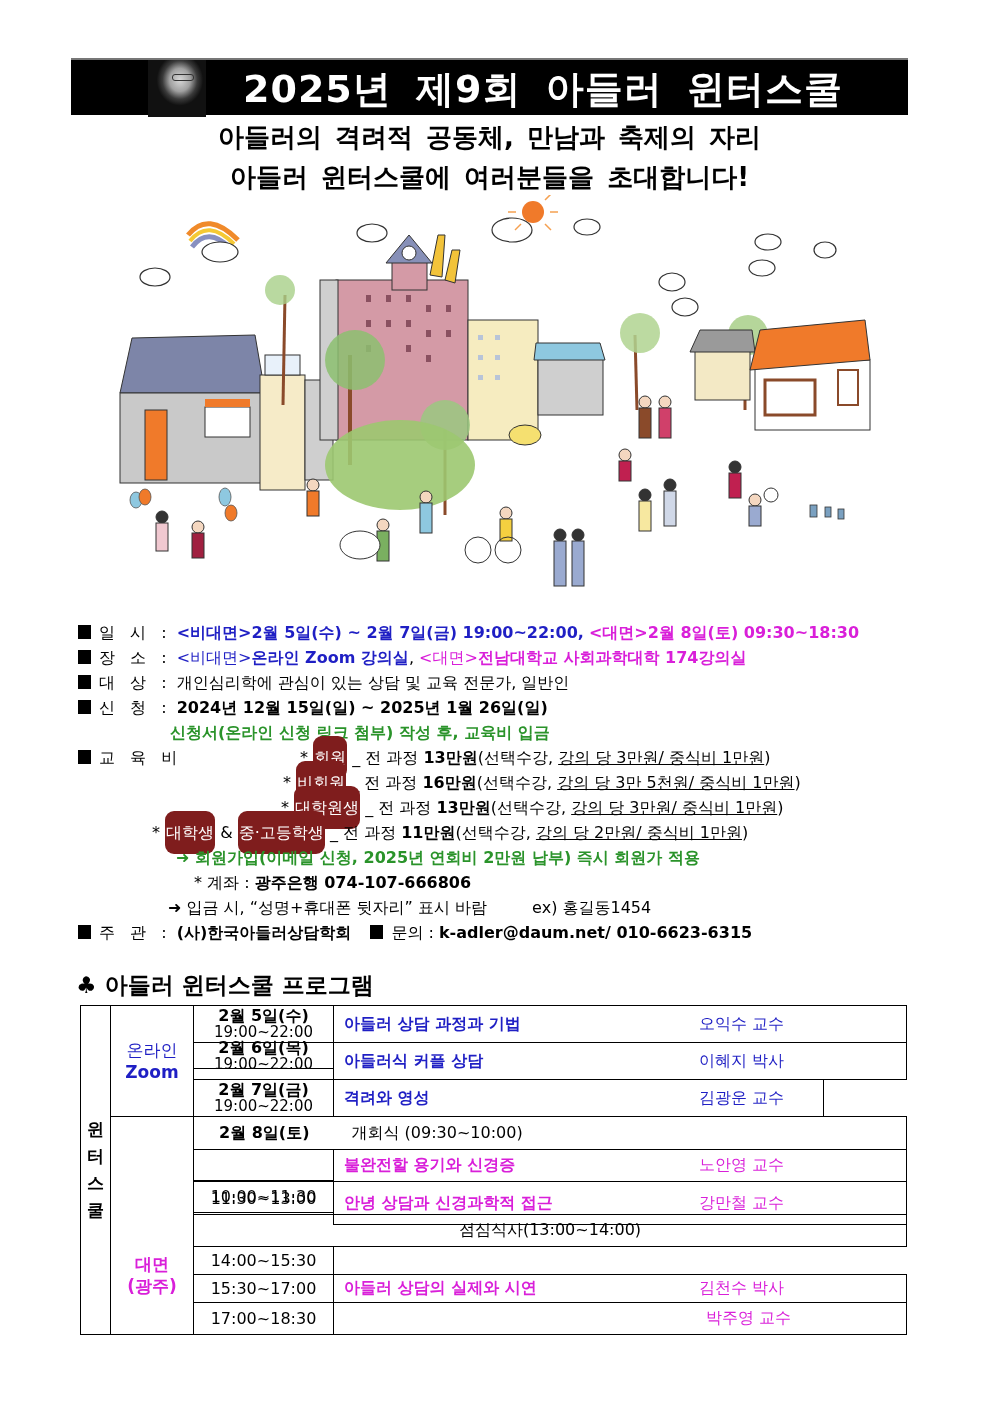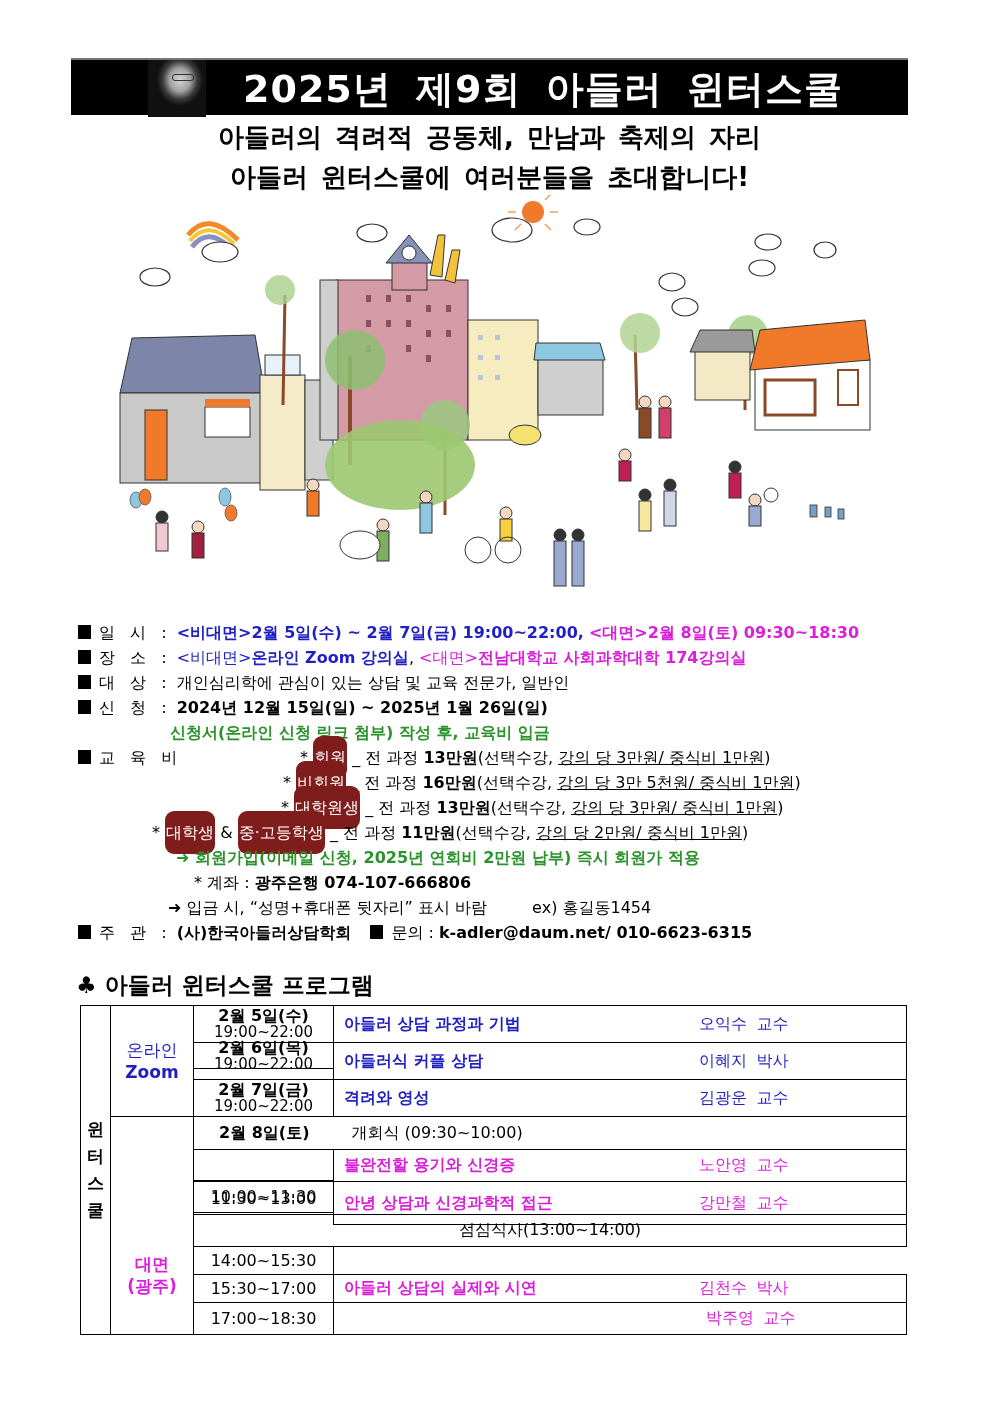--- a/index.html
+++ b/index.html
@@ -33,21 +33,21 @@
 
   .sec-title { position: absolute; left: 76px; top: 970px; font-size: 23px; font-weight: bold; }
 
   
   .prog { position: absolute; left: 80px; top: 1005px; width: 827px; height: 330px; }
   .cell { position: absolute; border: 1px solid #000; display: flex; align-items: center; justify-content: center; text-align: center; font-size: 16px; }
   .datecell { flex-direction: column; line-height: 16px; }
   .datecell .d { font-weight: bold; font-size: 16px; }
   .datecell .t { font-size: 15px; }
   .topic { justify-content: flex-start; padding-left: 10px; font-weight: bold; }
-  .spk { position: absolute; font-size: 16px; font-family: Liberation Mono, monospace; }
+  .spk { position: absolute; font-size: 16px; }
   .vert { flex-direction: column; font-weight: bold; line-height: 27px; font-size: 17px; }
 </style>
 </head>
 <body>
 
 <div class="title-bar">
   <div class="portrait"></div>
   <div class="title-text">2025년 제9회 아들러 윈터스쿨</div>
 </div>
 <div class="subtitle s1">아들러의 격려적 공동체, 만남과 축제의 자리</div>
@@ -307,21 +307,21 @@
     <span class="t">19:00~22:00</span>
   </div>
   <div class="cell topic blue" style="left:253px; top:37px; width:574px; height:38px;">
     <span>아들러식 커플 상담</span>
     <span class="spk blue" style="left:365px; font-weight:normal;">이혜지 박사</span>
   </div>
   <div class="cell datecell" style="left:113px; top:74px; width:141px; height:38px;">
     <span class="d">2월 7일(금)</span>
     <span class="t">19:00~22:00</span>
   </div>
-  <div class="cell topic blue" style="left:253px; top:74px; width:574px; height:38px;">
+  <div class="cell topic blue" style="left:253px; top:74px; width:491px; height:38px;">
     <span>격려와 영성</span>
     <span class="spk blue" style="left:365px; font-weight:normal;">김광운 교수</span>
   </div>
 
   <div class="cell" style="left:113px; top:111px; width:714px; height:34px; justify-content:flex-start; padding-left:25px;">
     <span class="b">2월 8일(토)</span>
     <span style="margin-left:42px;">개회식 (09:30~10:00)</span>
   </div>
 
   <div class="cell" style="left:113px; top:144px; width:141px; height:33px;margin-top:31px;">

